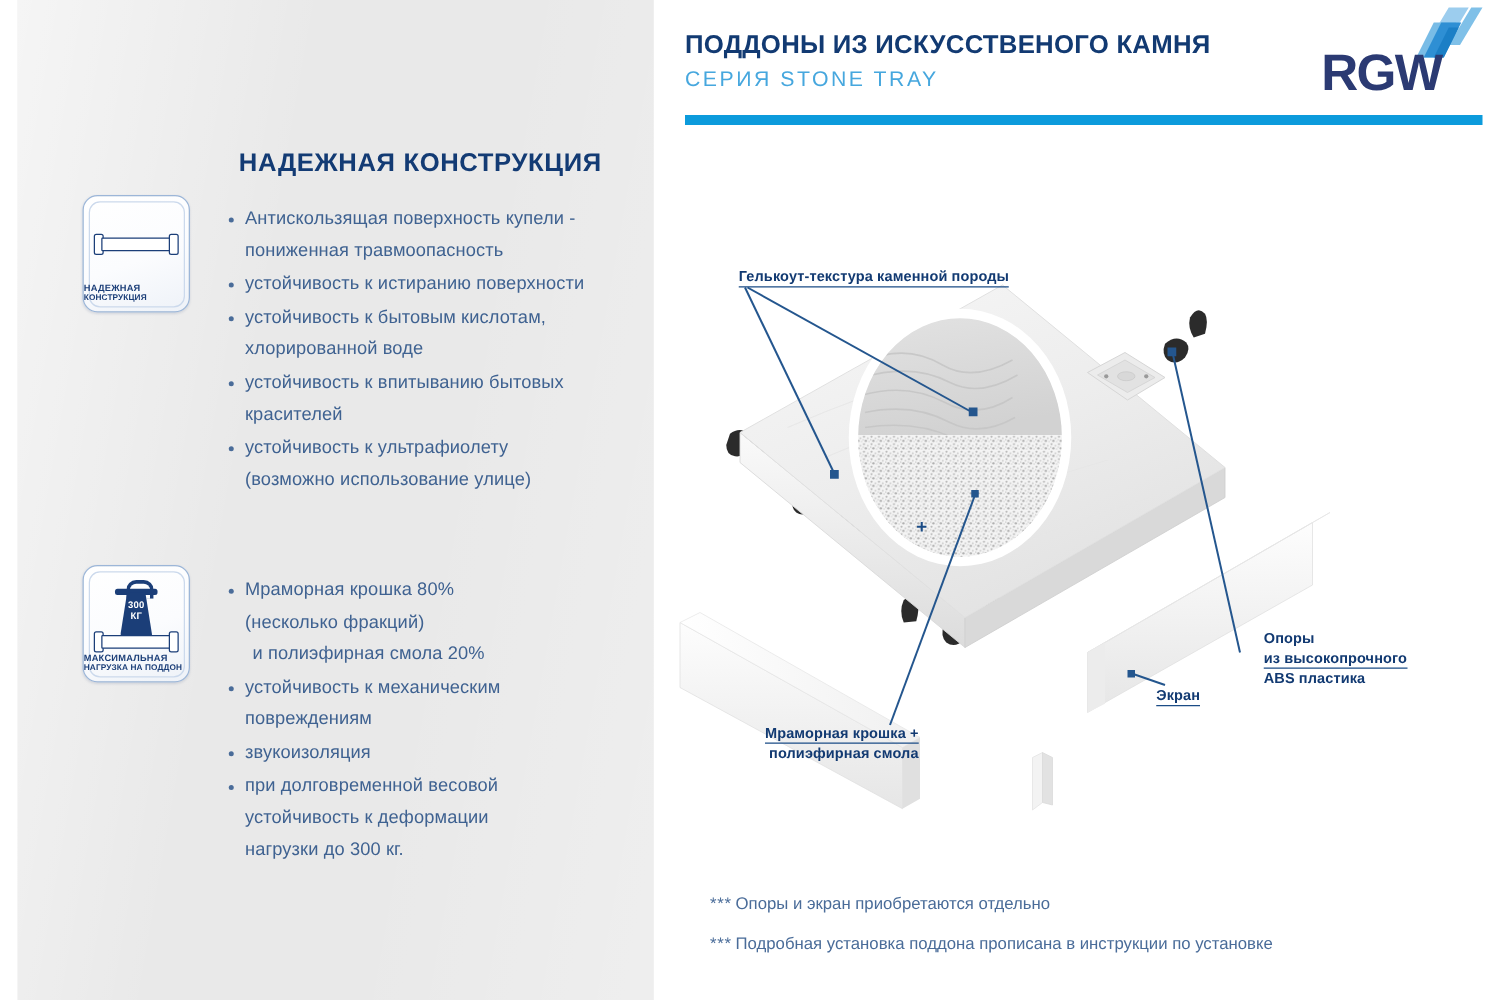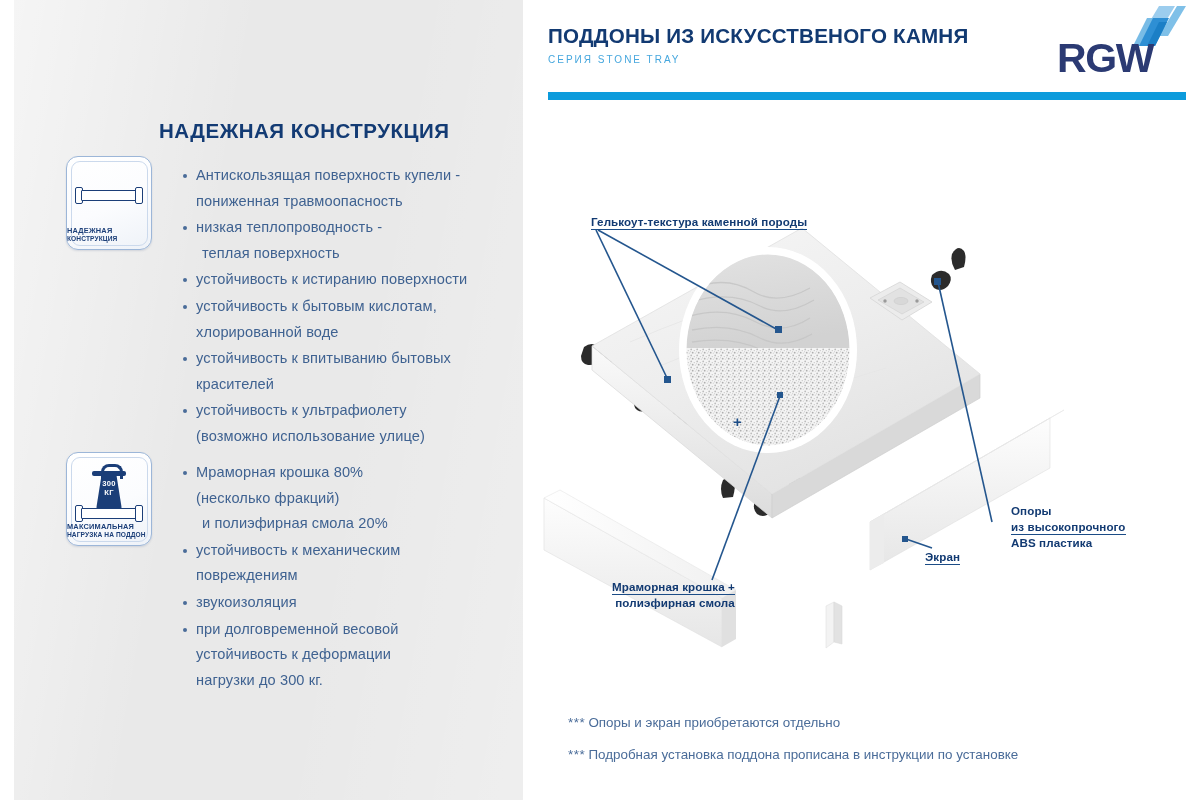--- a/index.html
+++ b/index.html
@@ -11,21 +11,21 @@
     position:absolute;left:14px;top:0;width:509px;height:800px;
     background:#e9e9e9;
   }
   .left-panel .sheen{
     position:absolute;inset:0;
     background:linear-gradient(100deg,rgba(255,255,255,.55) 0%,rgba(255,255,255,0) 38%,rgba(255,255,255,0) 62%,rgba(255,255,255,.25) 100%);
     pointer-events:none;
   }
 
   .lp-title{
-    position:absolute;left:145px;top:119px;width:320px;
+    position:absolute;left:177px;top:119px;width:320px;
     font-size:20.5px;font-weight:bold;letter-spacing:.5px;
     color:#133b74;
   }
 
   
   .feat{position:absolute;}
   .feat-1{left:52px;top:156px;}
   .feat-2{left:52px;top:452px;}
 
   .badge{
@@ -93,21 +93,21 @@
   }
   .bullets li .ln{display:block;}
   .bullets li .ln.ind{padding-left:6px;}
 
   
   .header{position:absolute;left:548px;top:24px;width:640px;}
   .h-title{
     font-size:20.6px;font-weight:bold;color:#123a72;letter-spacing:.2px;white-space:nowrap;
   }
   .h-sub{
-    margin-top:6px;font-size:10px;color:#46a7de;letter-spacing:2.0px;white-space:nowrap;
+    margin-top:6px;font-size:17px;color:#46a7de;letter-spacing:2.0px;white-space:nowrap;
   }
   .h-rule{
     position:absolute;left:548px;top:92px;width:638px;height:8px;background:#0c9bdc;
   }
 
   
   .logo{position:absolute;left:1055px;top:4px;width:132px;height:76px;}
   .logo-word{
     position:absolute;left:2px;top:31px;
     font-size:41px;font-weight:bold;color:#2b3a73;letter-spacing:-1.4px;
@@ -188,24 +188,20 @@
           <span class="l1">МАКСИМАЛЬНАЯ</span>
           <span class="l2">НАГРУЗКА НА ПОДДОН</span>
         </div>
       </div>
     </div>
 
     <ul class="bullets bullets-1" id="bl1">
         <li>
           <span class="ln">Антискользящая поверхность купели -</span>
           <span class="ln">пониженная травмоопасность</span>
-        </li>
-        <li>
-          <span class="ln">низкая теплопроводность -</span>
-          <span class="ln ind"> теплая поверхность</span>
         </li>
         <li>
           <span class="ln">устойчивость к истиранию поверхности</span>
         </li>
         <li>
           <span class="ln">устойчивость к бытовым кислотам,</span>
           <span class="ln">хлорированной воде</span>
         </li>
         <li>
           <span class="ln">устойчивость к впитыванию бытовых</span>

